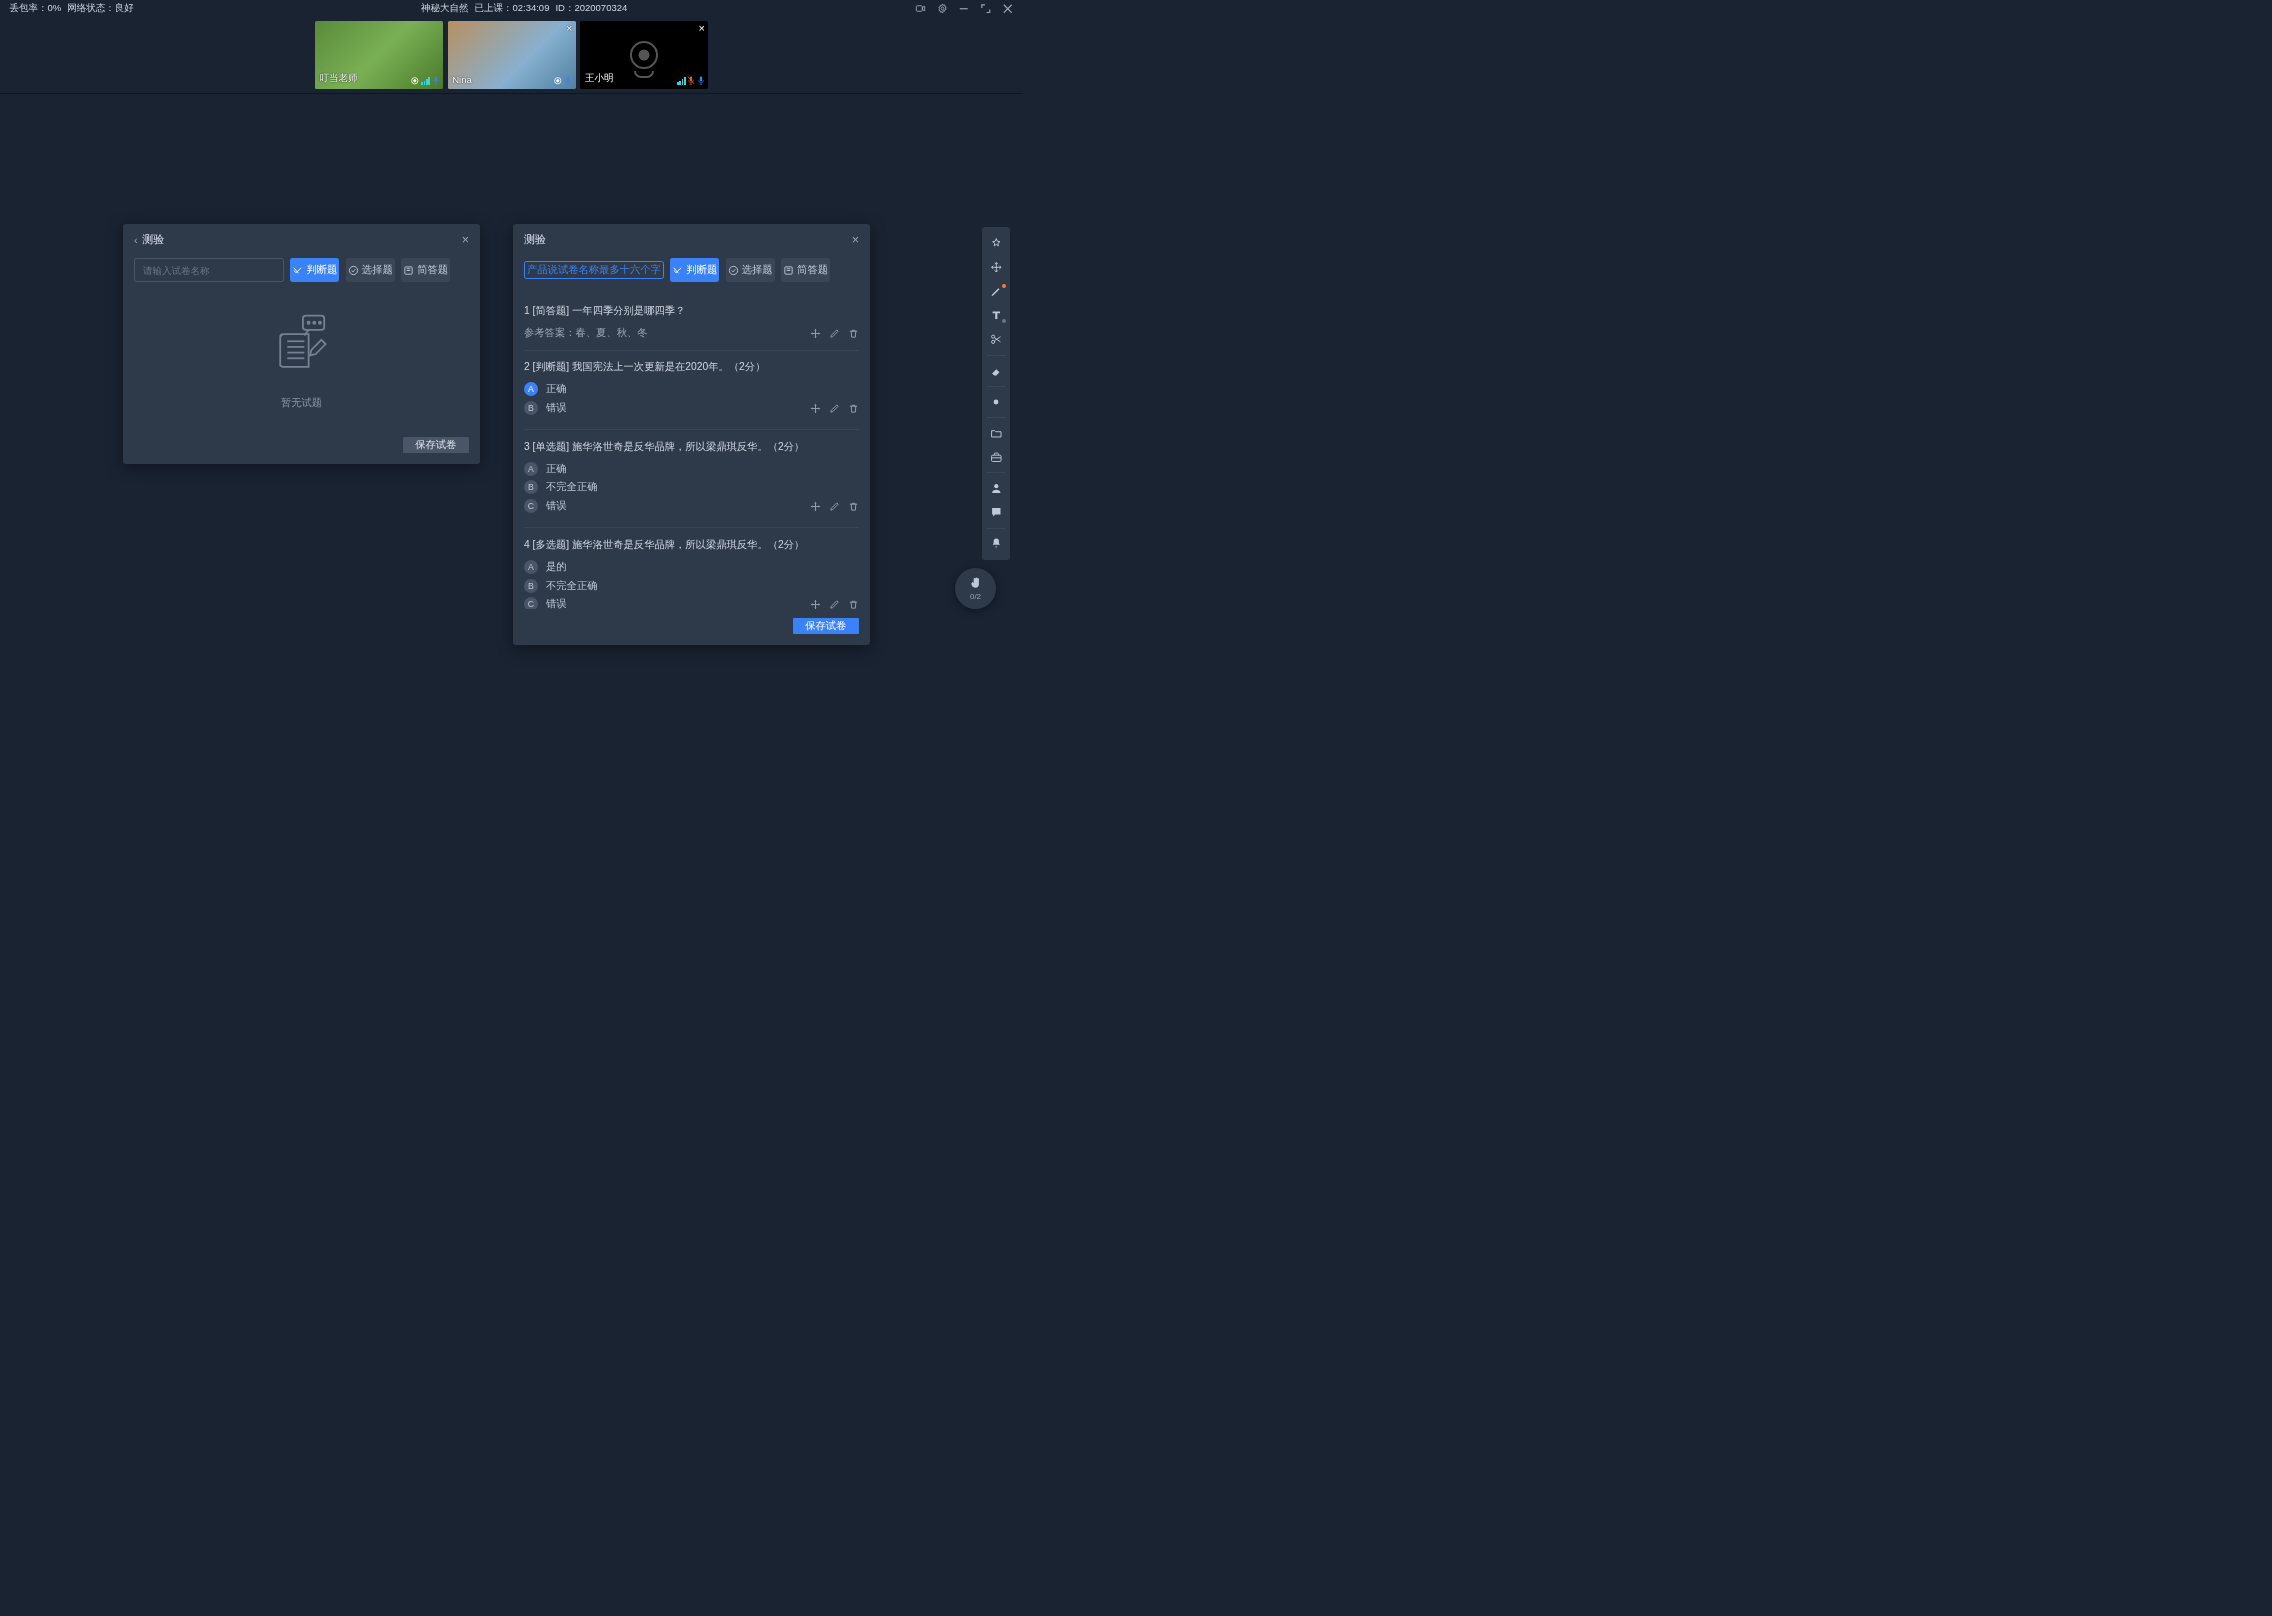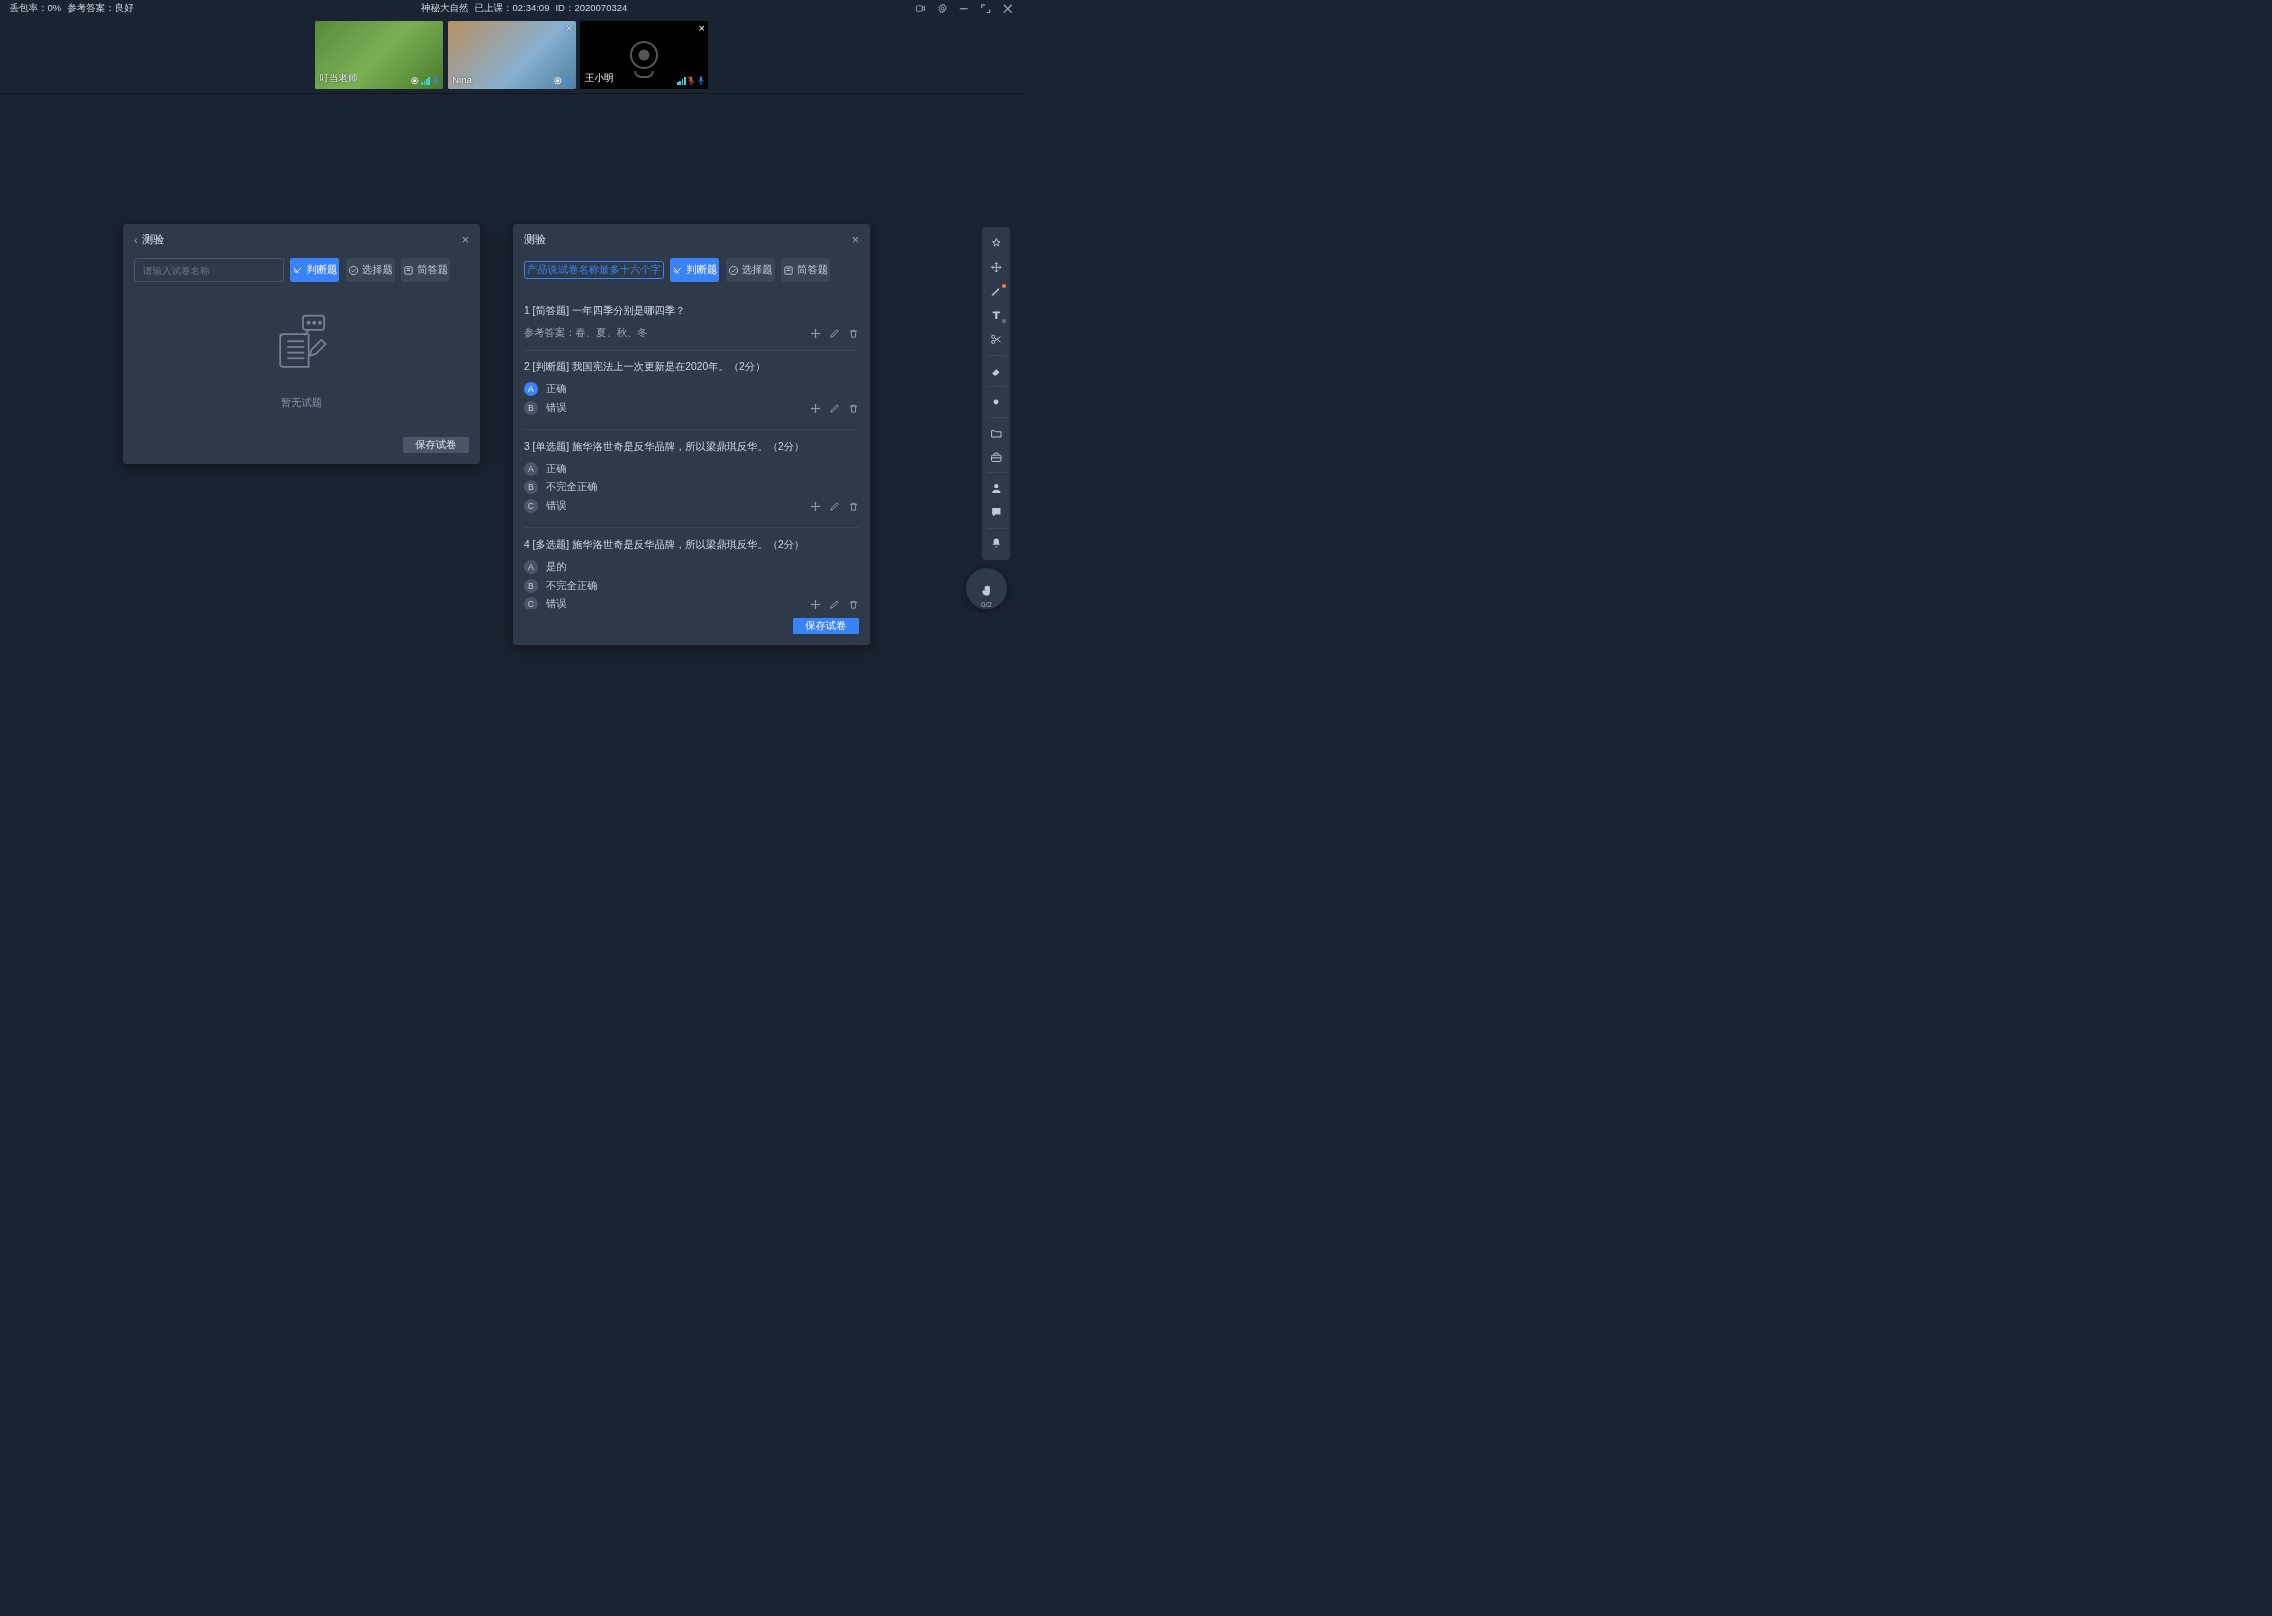--- a/index.html
+++ b/index.html
@@ -177,41 +177,41 @@
   align-items:center;
 }
 .tool-item { width:28px; height:24px; display:flex; align-items:center; justify-content:center; color:#c0c8d6; cursor:pointer; position:relative; }
 .tool-sep { width:19px; height:0.8px; background:#3a4656; margin:3.2px 0; }
 .tool-dot-orange::after { content:""; position:absolute; right:4.7px; top:4.7px; width:4px; height:4px; border-radius:50%; background:#ff7a3a; }
 .tool-dot-gray::after { content:""; position:absolute; right:4.7px; bottom:4.7px; width:4px; height:4px; border-radius:50%; background:#6a7484; }
 
 
 .hand-circle {
   position:absolute;
-  right: 16px;
+  right: 27px;
   bottom: 118px;
   width: 41px; height: 41px;
   border-radius: 50%;
   background:#2e3a4a;
-  display:flex; flex-direction:column; align-items:center; justify-content:flex-end;
+  display:flex; flex-direction:column; align-items:center; justify-content:center;
   color:#c0c8d6;
   box-shadow:0 1.6px 8px rgba(0,0,0,.4);
   cursor:pointer;
 }
 .hand-circle .cnt { font-size:8px; margin-top:1.6px; color:#9aa3b2; }
 
 svg { display:block; }
 </style>
 </head>
 <body>
 
 <div class="status-bar">
   <div class="status-left">
     <span><span>丢包率：</span><span>0%</span></span>
-    <span><span>参考答案：</span><span>良好</span></span>
+    <span><span>网络状态：</span><span>良好</span></span>
   </div>
   <div class="status-center">
     <span>神秘大自然</span>
     <span><span>已上课：</span><span>02:34:09</span></span>
     <span><span>ID：</span><span>2020070324</span></span>
   </div>
   <div class="status-right">
     <span class="win-btn">
         <svg width="11" height="11" viewBox="0 0 24 24" fill="none" stroke="currentColor" stroke-width="2">
           <rect x="3" y="6" width="13" height="12" rx="2"></rect>

